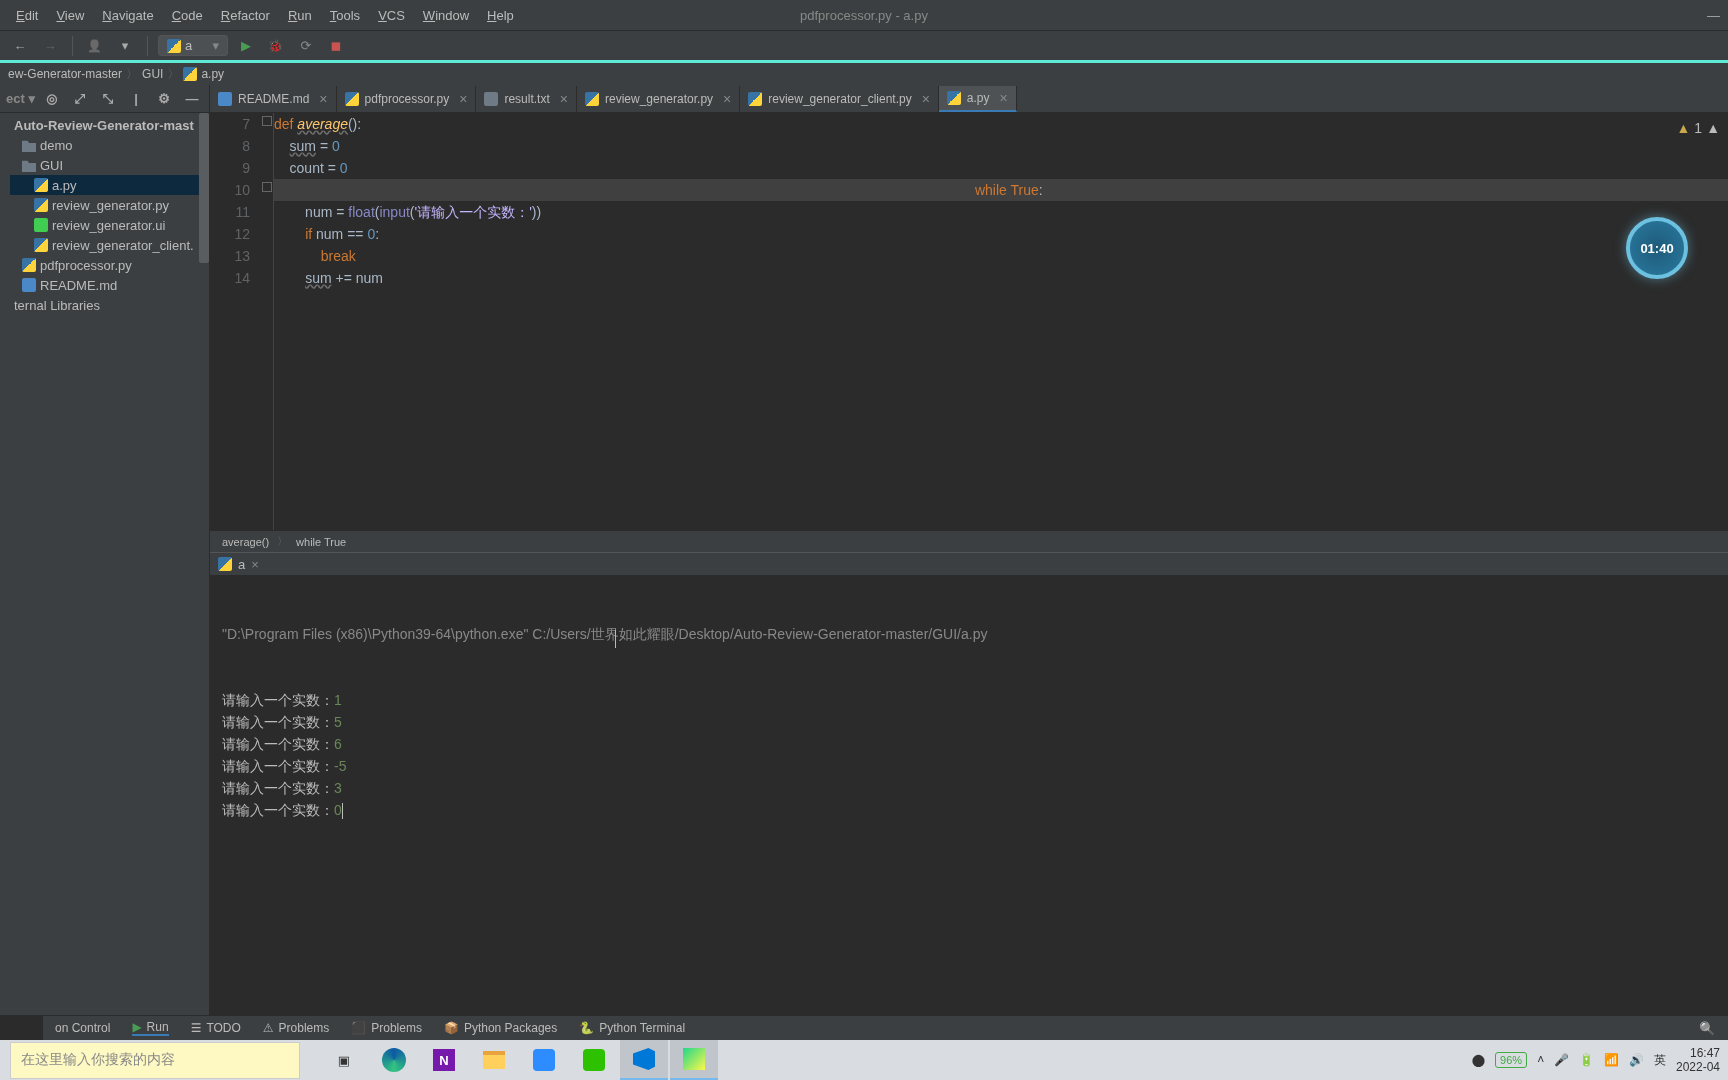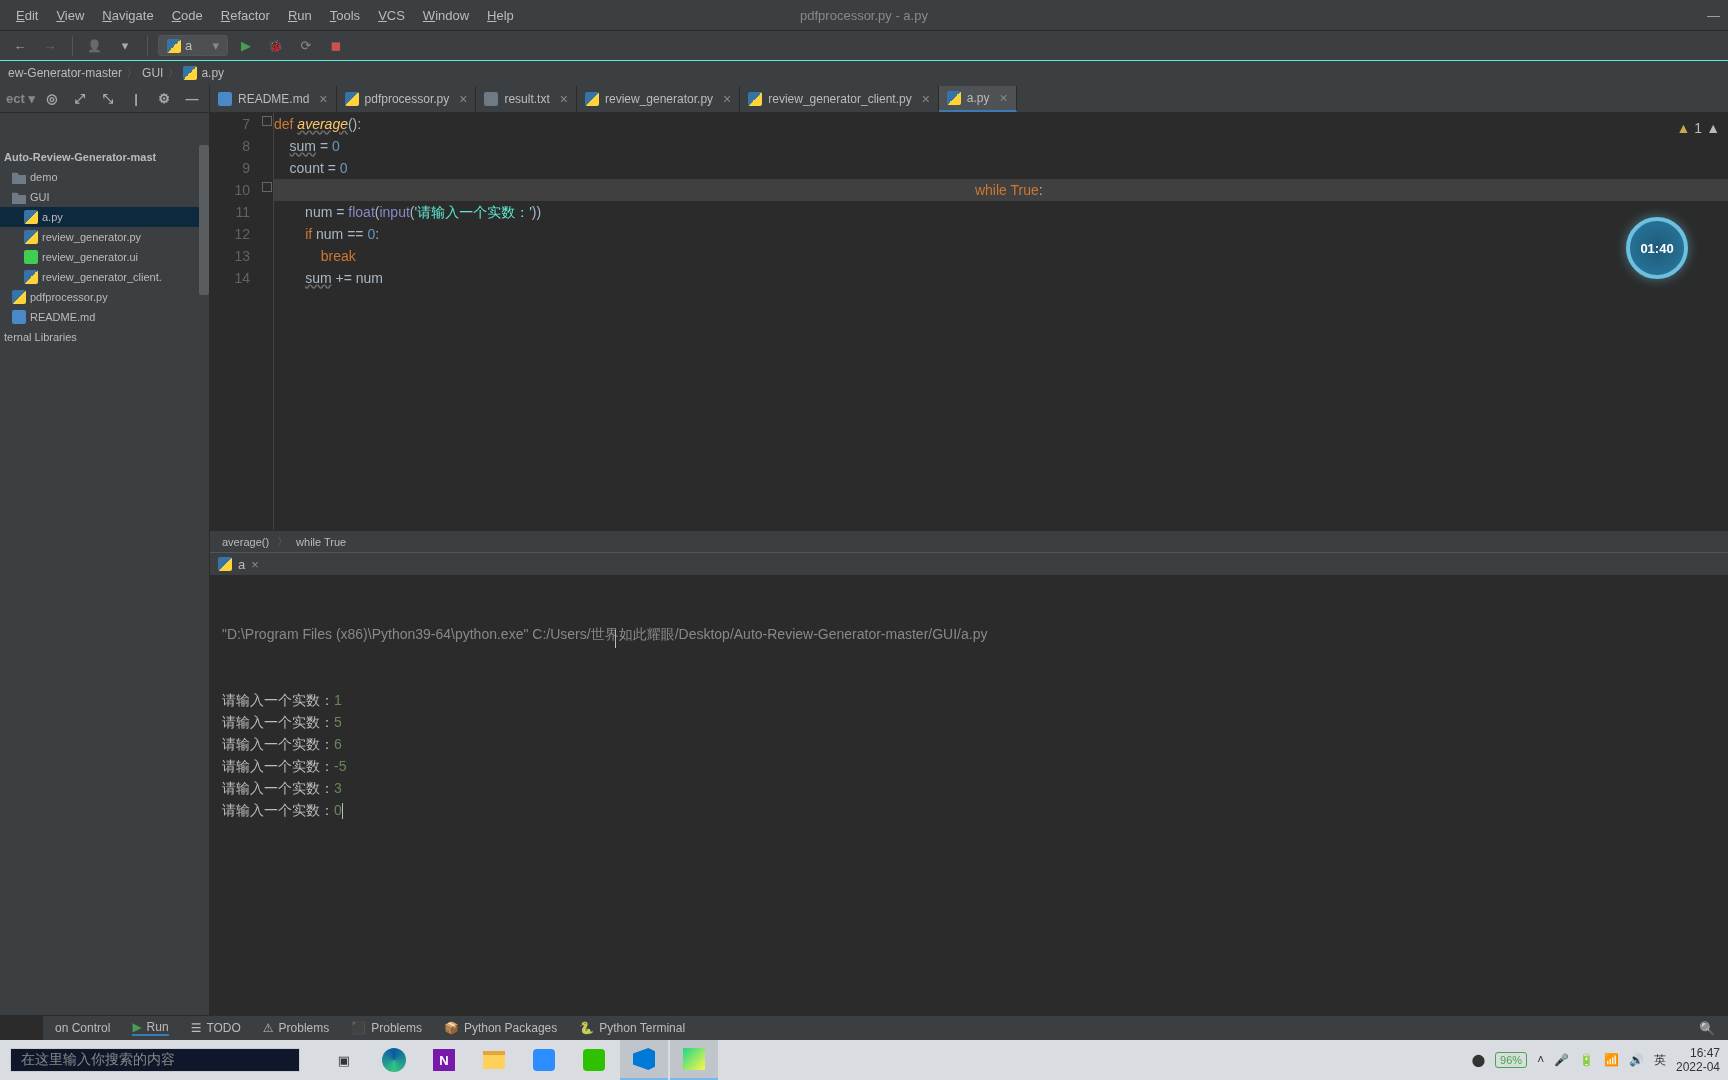--- a/index.html
+++ b/index.html
@@ -14,32 +14,32 @@
 .titlebar .winbtns { position: absolute; right: 8px; display: flex; gap: 18px; color: #aaa; }
 
 
 .toolbar { height: 30px; background: #3c3f41; display: flex; align-items: center; padding: 0 8px; gap: 6px; border-top: 1px solid #2b2b2b; }
 .toolbar .sep { width: 1px; height: 20px; background: #555; margin: 0 4px; }
 .toolbar .tbtn { width: 24px; height: 24px; display: flex; align-items: center; justify-content: center; color: #aaa; }
 .toolbar .runcfg { background: #4c5052; border: 1px solid #555; border-radius: 3px; padding: 2px 8px; display: flex; align-items: center; gap: 4px; min-width: 70px; }
 .toolbar .runcfg .pyico { width: 14px; height: 14px; background: linear-gradient(135deg, #3773a5 50%, #ffd43b 50%); border-radius: 2px; }
 
 
-.breadcrumb { height: 25px; background: #3c3f41; display: flex; align-items: center; padding: 0 8px; gap: 4px; border-top: 1px solid #5eead4; font-size: 12px; }
+.breadcrumb { height: 25px; background: #3c3f41; display: flex; align-items: center; padding: 0 8px; gap: 4px; border-top: 3px solid #5eead4; font-size: 12px; }
 .breadcrumb .sep { color: #666; }
 .breadcrumb .pyico { width: 14px; height: 14px; background: linear-gradient(135deg, #3773a5 50%, #ffd43b 50%); border-radius: 2px; display: inline-block; vertical-align: middle; margin-right: 4px; }
 
 
 .main { display: flex; height: calc(100% - 30px - 30px - 25px - 25px - 40px); }
 
 
 .treewrap { width: 210px; background: #3c3f41; display: flex; flex-direction: column; border-right: 1px solid #2b2b2b; }
 .treehdr { height: 28px; display: flex; align-items: center; justify-content: flex-end; gap: 6px; padding: 0 6px; border-bottom: 1px solid #2b2b2b; font-weight: bold; }
 .treehdr .ic { width: 22px; height: 22px; display: flex; align-items: center; justify-content: center; color: #aaa; }
-.tree { flex: 1; overflow: hidden; padding: 2px 0; font-size: 11px; position: relative; margin-top: 32px; }
+.tree { flex: 1; overflow: hidden; padding: 2px 10px; font-size: 13px; position: relative; }
 .tree .node { display: flex; align-items: center; gap: 4px; padding: 1px 4px; white-space: nowrap; height: 20px; }
 .tree .node.sel { background: #0d293e; }
 .tree .ico { width: 14px; height: 14px; flex-shrink: 0; }
 .tree .ico.dir { background: #6e7a85; clip-path: polygon(0 20%, 40% 20%, 50% 35%, 100% 35%, 100% 100%, 0 100%); }
 .tree .ico.py { background: linear-gradient(135deg, #3773a5 50%, #ffd43b 50%); border-radius: 2px; }
 .tree .ico.md { background: #4a88c7; border-radius: 2px; }
 .tree .ico.qt { background: #41cd52; border-radius: 2px; }
 .tree .scrollbar { position: absolute; right: 0; top: 0; width: 10px; height: 150px; background: #5a5d5f; border-radius: 2px; }
 
 
@@ -59,21 +59,21 @@
 .editor { flex: 1; display: flex; background: #2b2b2b; font-family: "JetBrains Mono", Consolas, monospace; font-size: 14px; line-height: 22px; position: relative; }
 .gutter { width: 50px; text-align: right; padding-right: 10px; color: #606366; user-select: none; }
 .gutterfold { width: 14px; border-right: 1px solid #444; position: relative; }
 .gutterfold .fold { position: absolute; left: 2px; width: 10px; height: 10px; border: 1px solid #666; background: #2b2b2b; }
 .code { flex: 1; white-space: pre; color: #a9b7c6; }
 .code .line { height: 22px; }
 .code .line.cur { background: #404040; text-align: center; }
 .kw { color: #cc7832; }
 .fn { color: #ffc66d; font-style: italic; }
 .num { color: #6897bb; }
-.str { color: #5eead4; }
+.str { color: #c4b5fd; }
 .builtin { color: #8888c6; }
 .var { color: #a9b7c6; }
 .underline { text-decoration: underline wavy #707070; }
 .editor .warnbadge { position: absolute; top: 4px; right: 8px; display: flex; gap: 4px; align-items: center; }
 .editor .warnbadge .wy { color: #c9a84e; }
 .editor .warnbadge .wr { color: #bbb; }
 
 
 .edbc { height: 22px; background: #3c3f41; display: flex; align-items: center; padding: 0 12px; gap: 8px; font-size: 11px; border-top: 1px solid #2b2b2b; }
 .edbc .sep { color: #666; }
@@ -99,21 +99,21 @@
 .tools .tool { display: flex; align-items: center; gap: 5px; }
 .tools .tool.active { border-bottom: 2px solid #3a7ab5; }
 .tools .play { color: #499c54; }
 .tools .search { margin-left: auto; }
 
 
 .status { height: 25px; background: #3c3f41; display: flex; align-items: center; justify-content: flex-end; gap: 18px; padding: 0 12px; font-size: 12px; border-top: 1px solid #2b2b2b; }
 
 
 .wintask { position: absolute; bottom: 0; left: 0; right: 0; height: 40px; background: #d9dde1; display: flex; align-items: center; }
-.wintask .search { margin-left: 10px; width: 290px; height: 24px; background: #0f172a; border: 1px solid #ccc; display: flex; align-items: center; padding: 0 10px; color: #888; font-size: 14px; }
+.wintask .search { margin-left: 10px; width: 290px; height: 37px; background: #fef9c3; border: 1px solid #ccc; display: flex; align-items: center; padding: 0 10px; color: #888; font-size: 14px; }
 .wintask .apps { display: flex; margin-left: 20px; gap: 2px; }
 .wintask .app { width: 48px; height: 40px; display: flex; align-items: center; justify-content: center; }
 .wintask .app.active { background: #c0c5cb; border-bottom: 2px solid #76b9ed; }
 .wintask .tray { margin-left: auto; display: flex; align-items: center; gap: 10px; padding-right: 8px; color: #333; font-size: 12px; }
 .wintask .tray .clock { text-align: right; line-height: 14px; }
 .wintask .battery { border: 1px solid #4a4; border-radius: 3px; padding: 1px 4px; color: #4a4; font-size: 11px; }
 
 
 .svg-arrow-left::before { content: "←"; }
 .svg-arrow-right::before { content: "→"; color: #666; }

